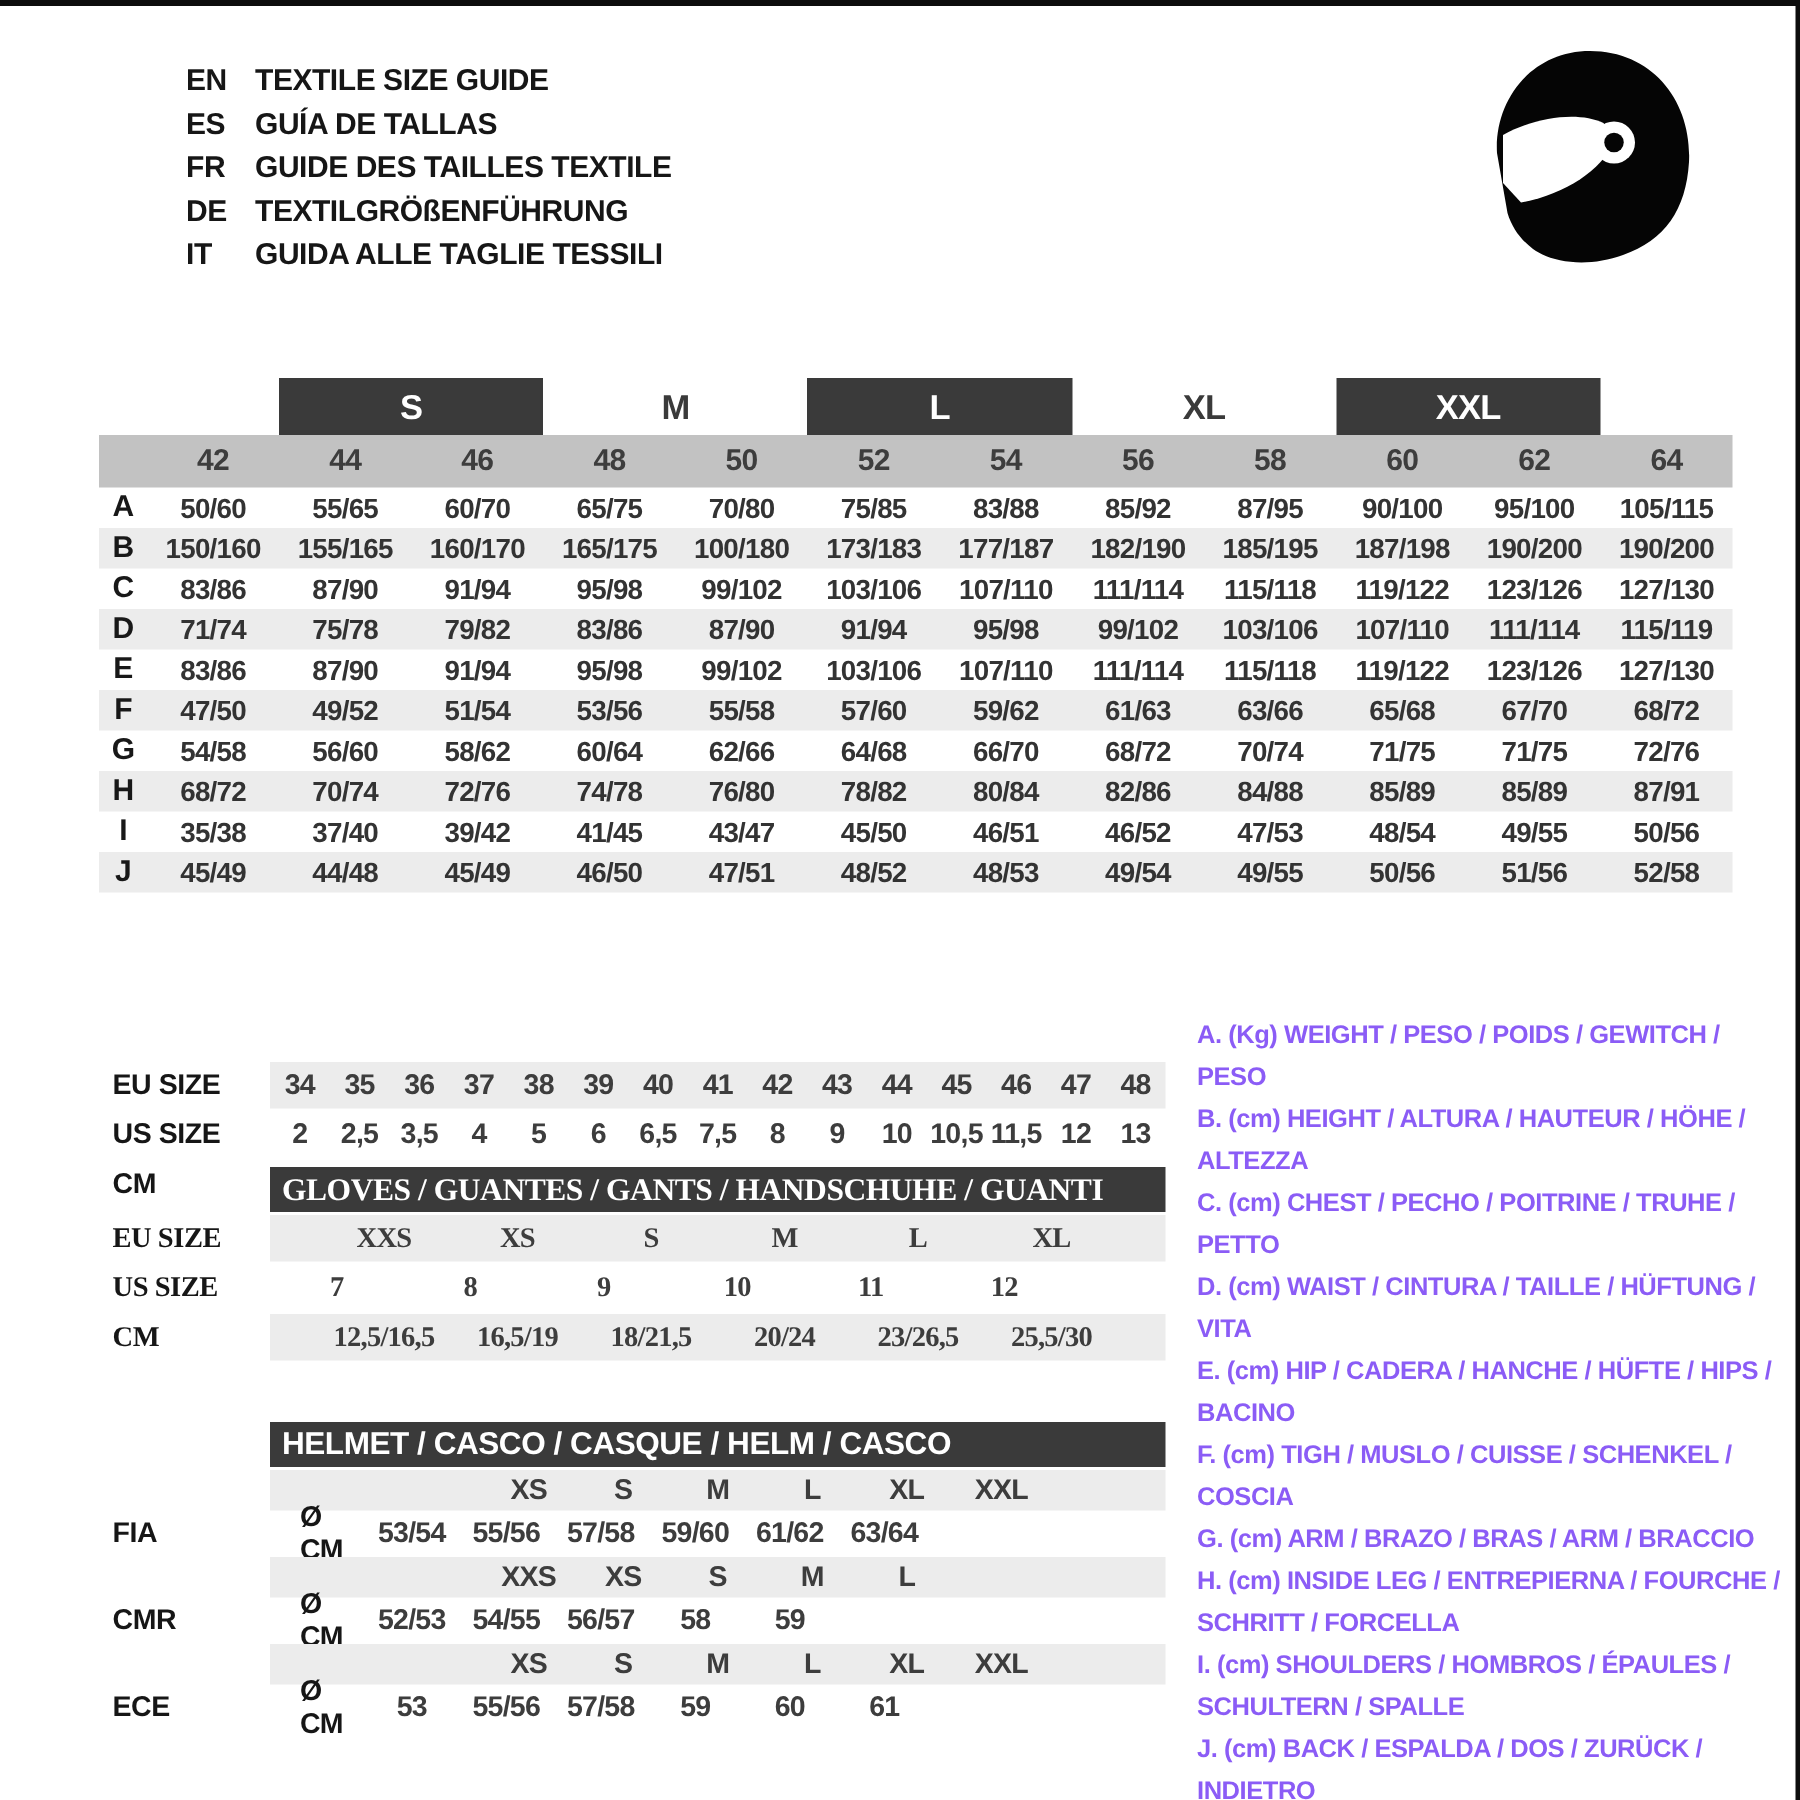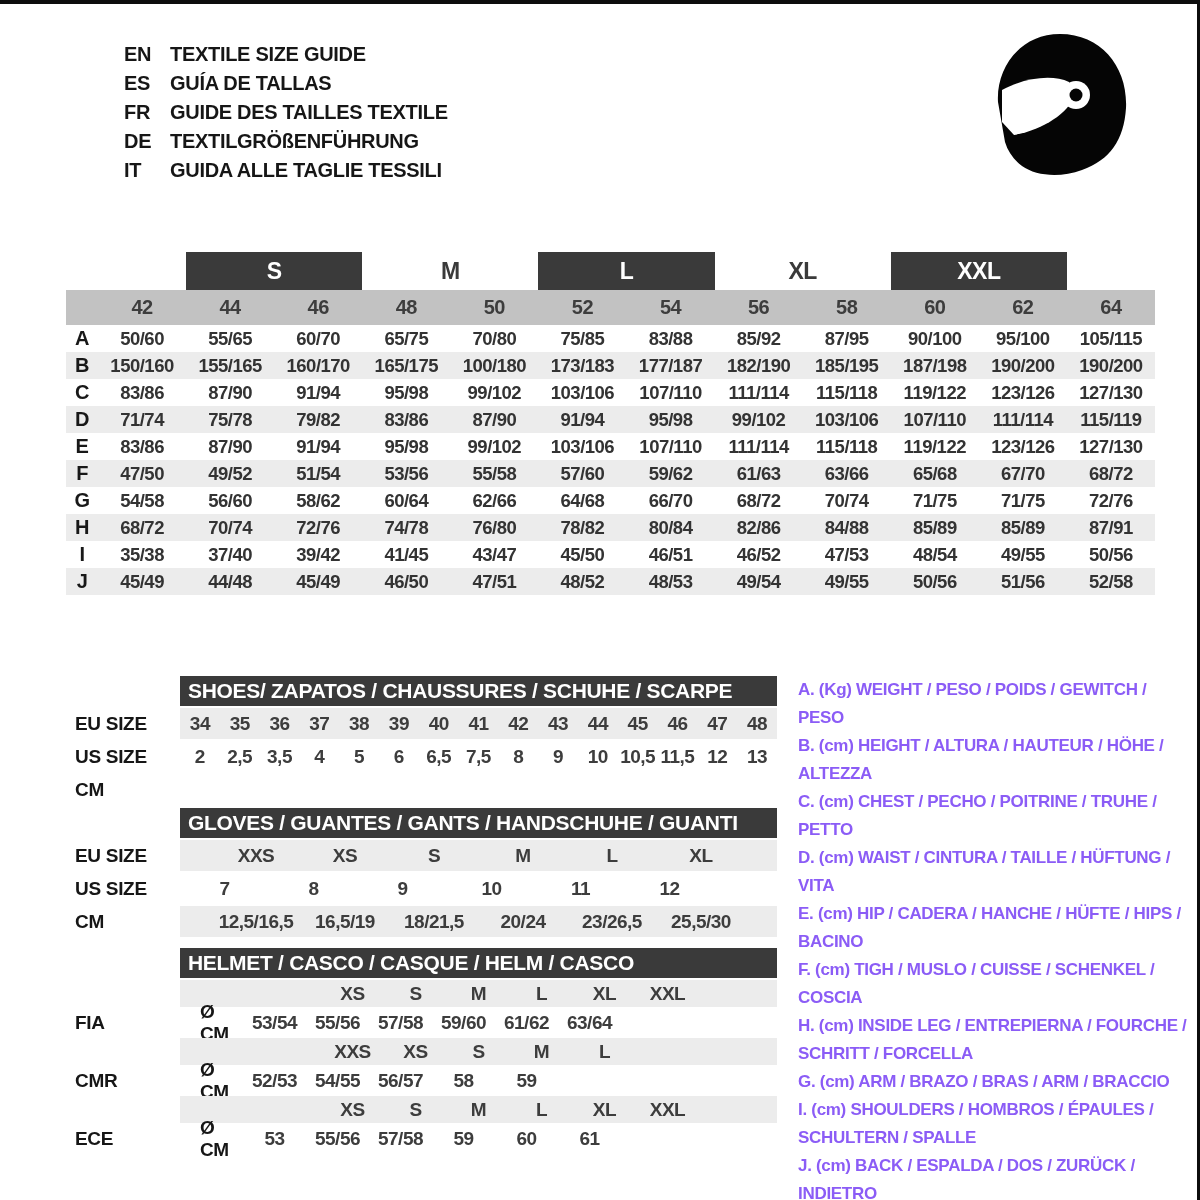--- a/index.html
+++ b/index.html
@@ -279,21 +279,20 @@
         <div class="tcell">50/56</div>
         <div class="tcell">51/56</div>
         <div class="tcell">52/58</div>
       </div>
     </div>
 </div>
 
 <div id="shoes" class="abs subtable" style="left:75px;top:676px;">
   <div class="sub-header">
       <div class="lblcol"></div>
-    <div class="bar">SHOES/ ZAPATOS / CHAUSSURES / SCHUHE / SCARPE</div>
   </div>
   <div class="sub-rows">
       <div class="sub-row gray">
         <div class="lblcol">EU SIZE</div>
         <div class="vals">
           <div class="vcell">34</div>
           <div class="vcell">35</div>
           <div class="vcell">36</div>
           <div class="vcell">37</div>
           <div class="vcell">38</div>
@@ -328,21 +327,21 @@
           <div class="vcell">12</div>
           <div class="vcell">13</div>
         </div>
       </div>
       <div class="sub-row gray">
         <div class="lblcol">CM</div>
       </div>
     </div>
 </div>
 
-<div id="gloves" class="abs subtable" style="left:75px;top:808px;">
+<div id="gloves" class="abs subtable" style="left:75px;top:778px;font-family:Liberation Serif, serif;">
   <div class="sub-header">
       <div class="lblcol"></div>
     <div class="bar">GLOVES / GUANTES / GANTS / HANDSCHUHE / GUANTI</div>
   </div>
   <div class="sub-rows">
       <div class="sub-row gray">
         <div class="lblcol">EU SIZE</div>
         <div class="vals">
           <div class="vcell">XXS</div>
           <div class="vcell">XS</div>
@@ -458,17 +457,17 @@
     </div>
 </div>
 
 <div id="legend" class="abs">
     <div class="legend-item">A. (Kg) WEIGHT / PESO / POIDS / GEWITCH / PESO</div>
     <div class="legend-item">B. (cm) HEIGHT / ALTURA / HAUTEUR / HÖHE / ALTEZZA</div>
     <div class="legend-item">C. (cm) CHEST / PECHO / POITRINE / TRUHE / PETTO</div>
     <div class="legend-item">D. (cm) WAIST / CINTURA / TAILLE / HÜFTUNG / VITA</div>
     <div class="legend-item">E. (cm) HIP / CADERA / HANCHE / HÜFTE / HIPS / BACINO</div>
     <div class="legend-item">F. (cm) TIGH / MUSLO / CUISSE / SCHENKEL / COSCIA</div>
+    <div class="legend-item">G. (cm) ARM / BRAZO / BRAS / ARM / BRACCIO</div>
     <div class="legend-item">H. (cm) INSIDE LEG / ENTREPIERNA / FOURCHE / SCHRITT / FORCELLA</div>
-    <div class="legend-item">G. (cm) ARM / BRAZO / BRAS / ARM / BRACCIO</div>
     <div class="legend-item">I. (cm) SHOULDERS / HOMBROS / ÉPAULES / SCHULTERN / SPALLE</div>
     <div class="legend-item">J. (cm) BACK / ESPALDA / DOS / ZURÜCK / INDIETRO</div>
   </div>
 
 </body></html>

